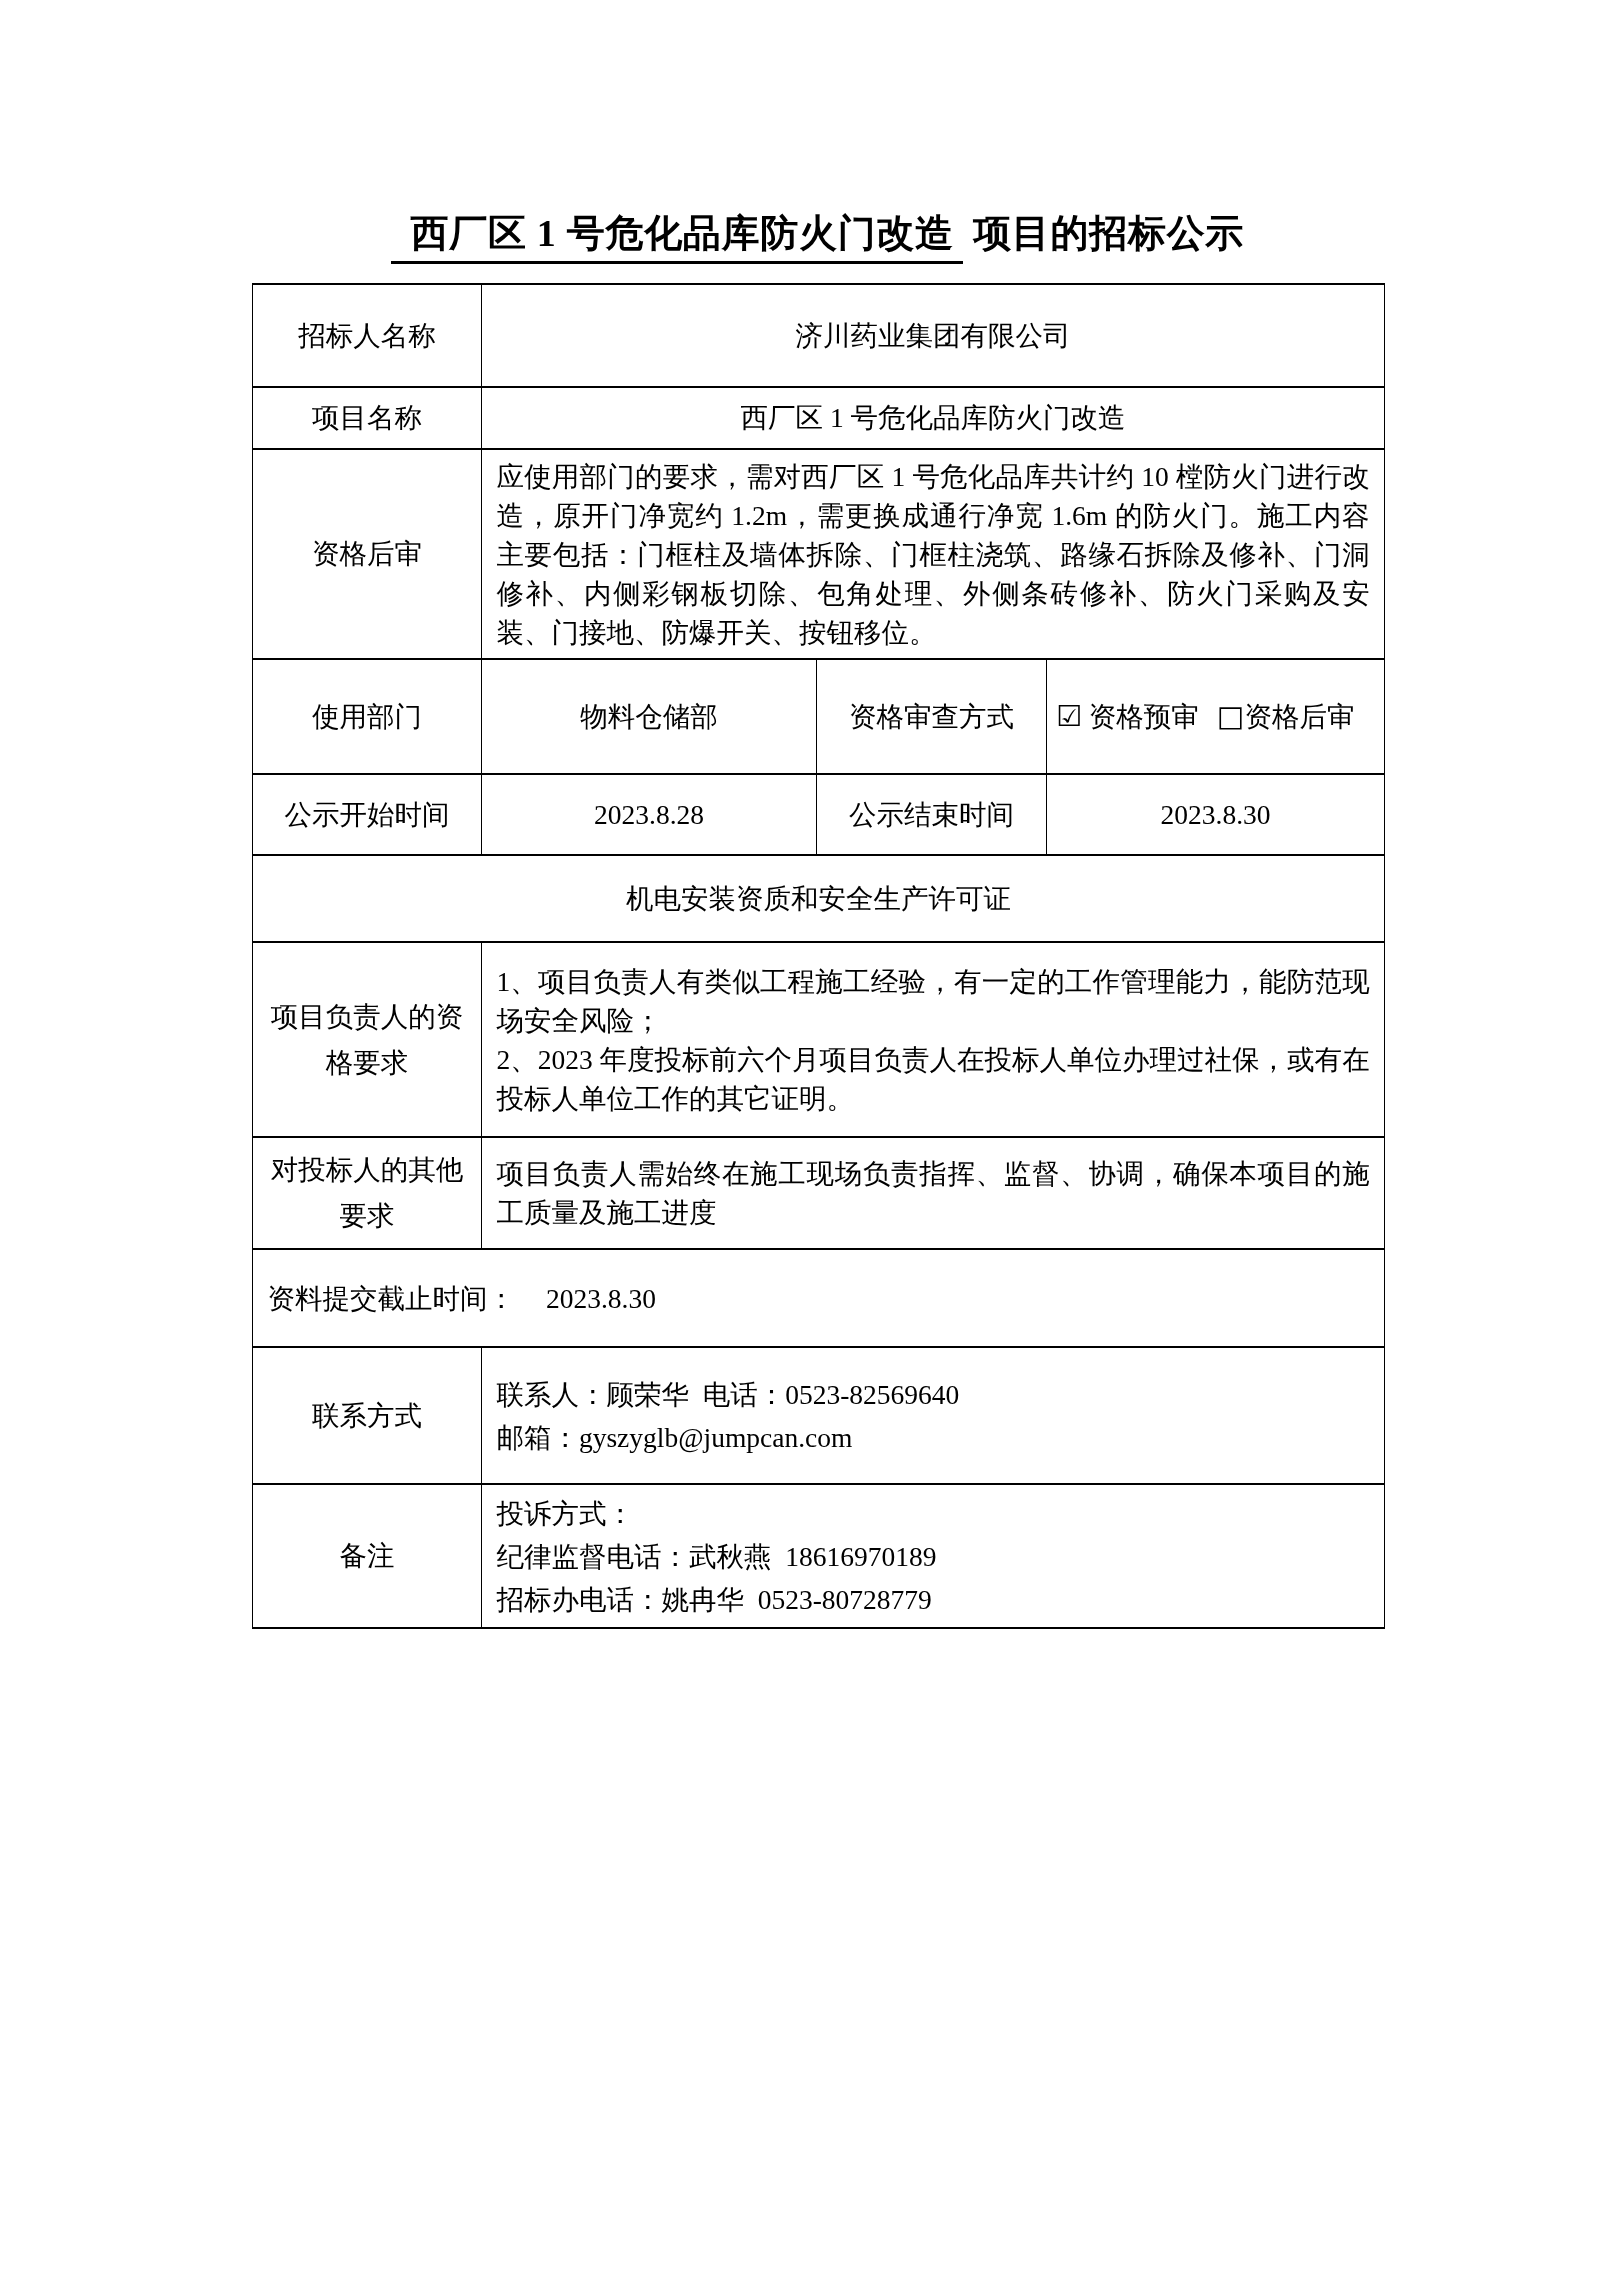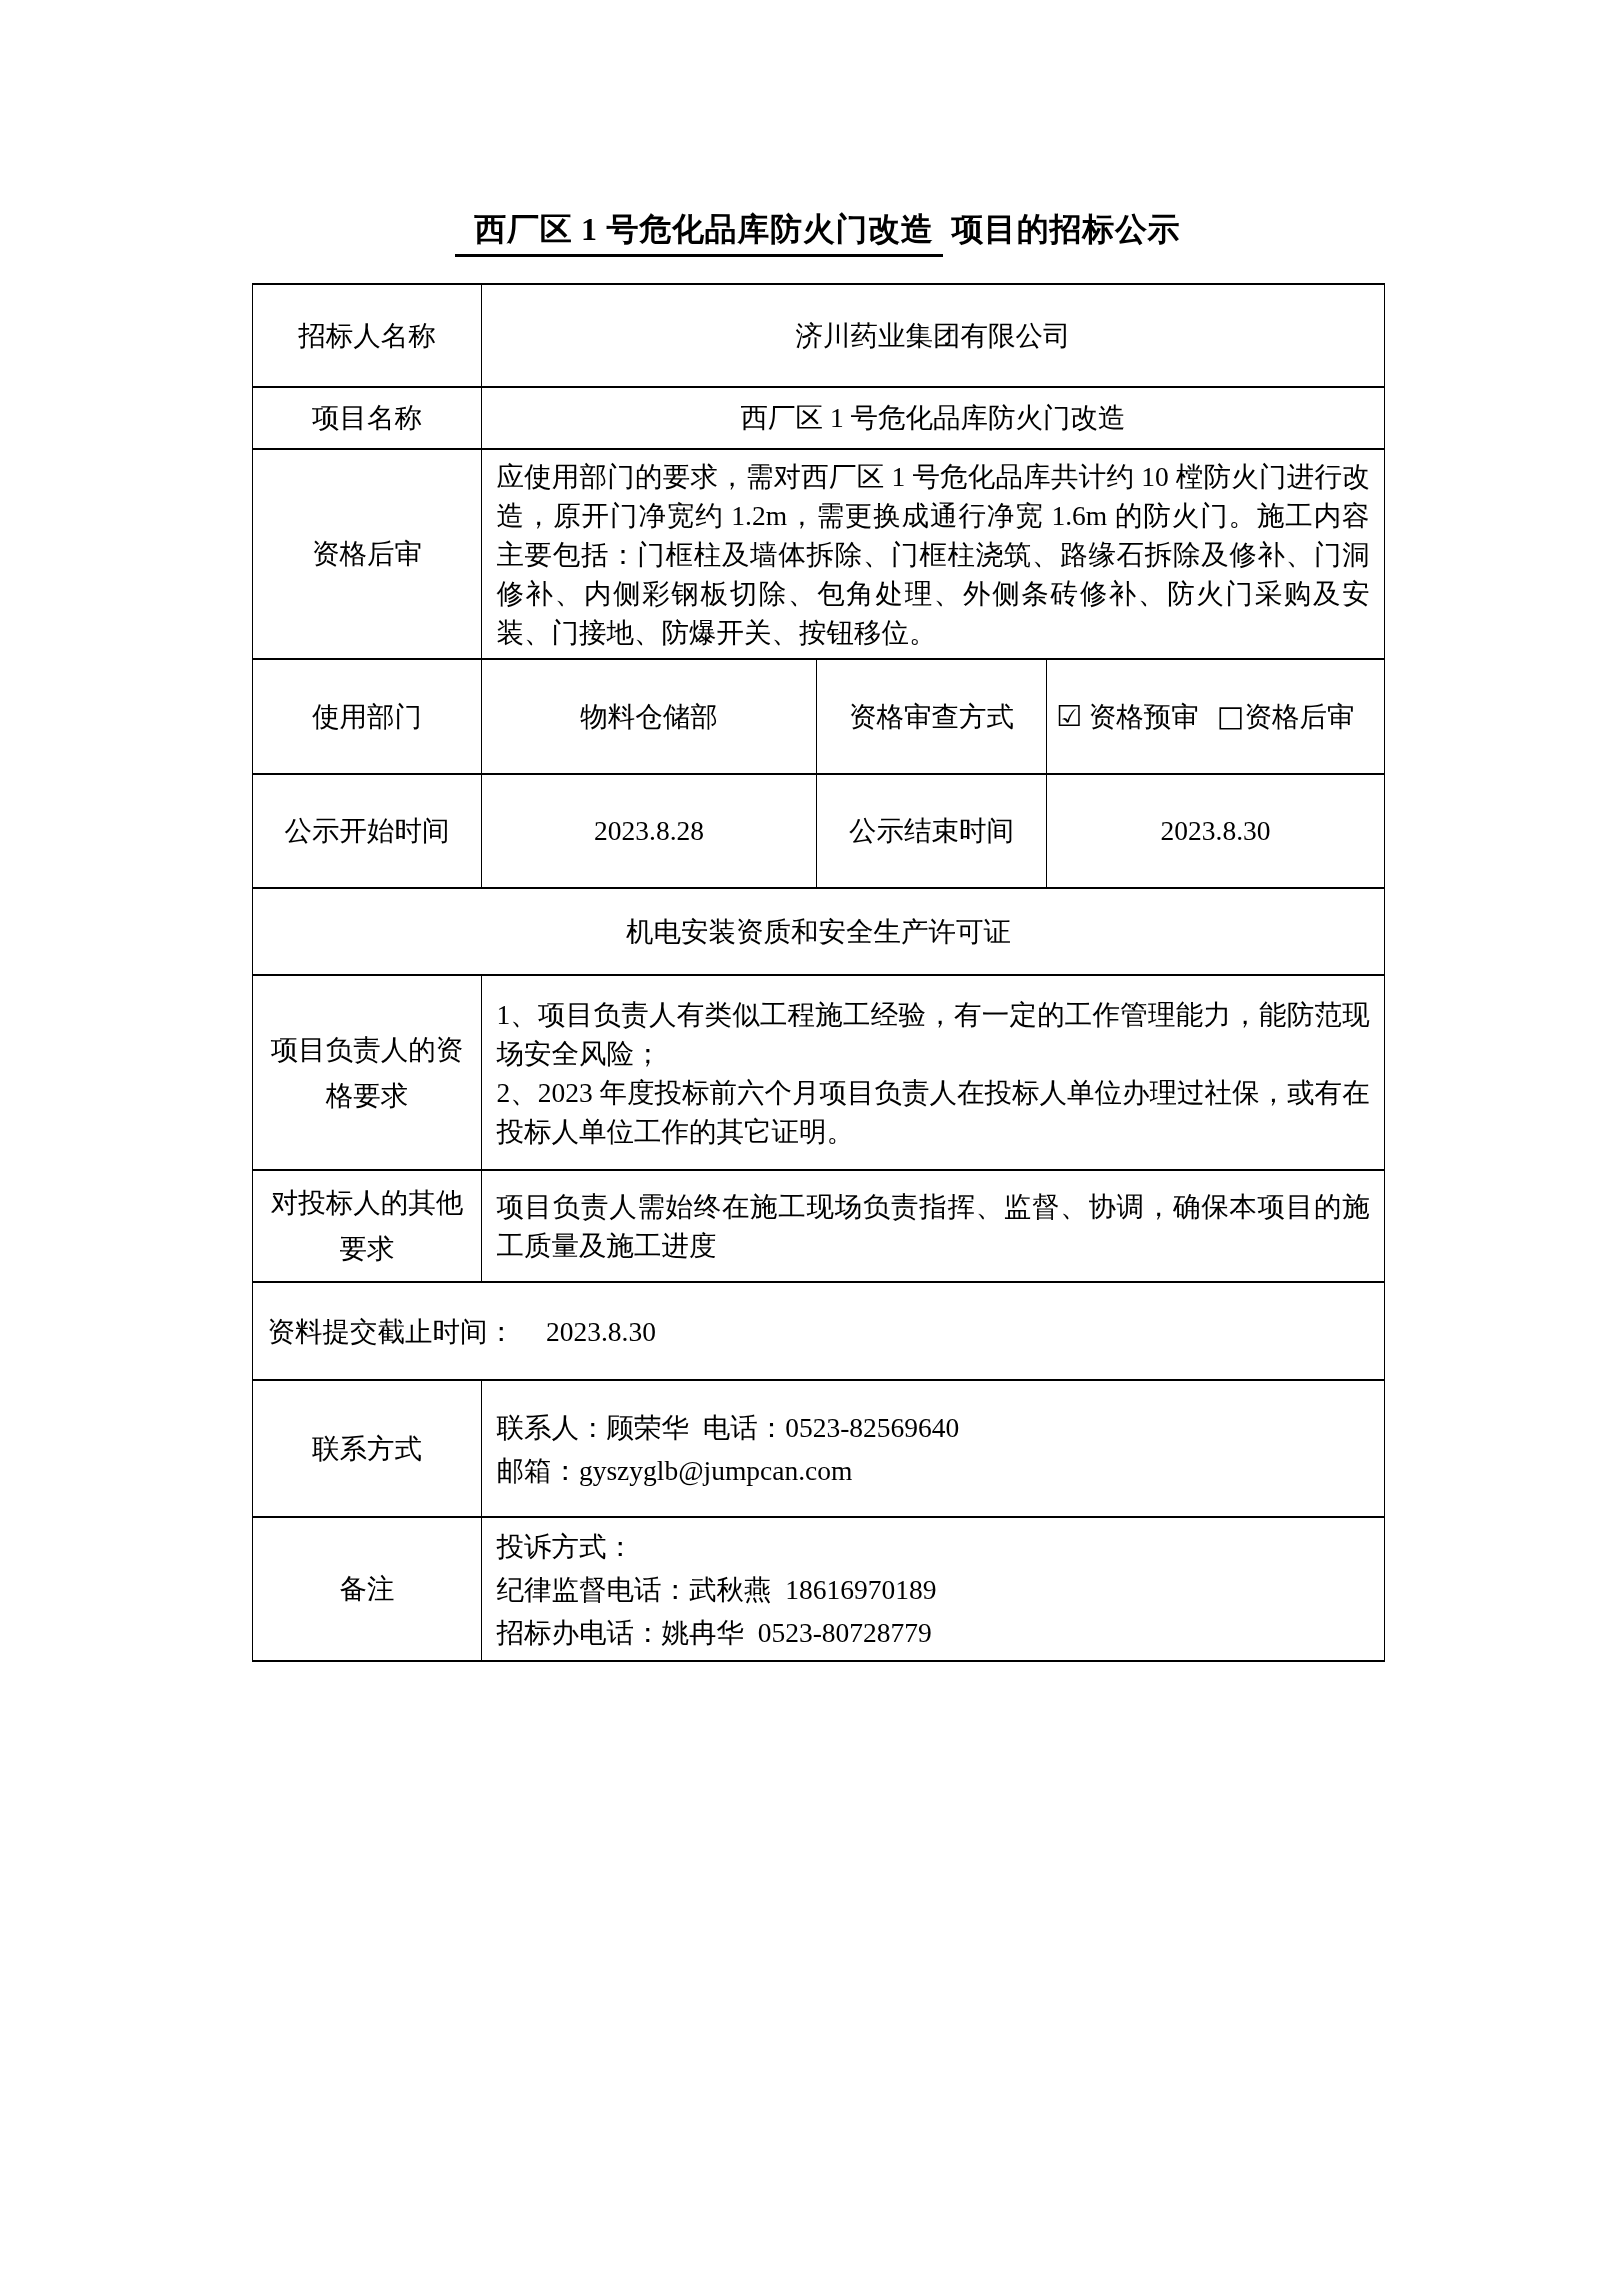--- a/index.html
+++ b/index.html
@@ -17,21 +17,21 @@
     height: 2295px;
     background: #ffffff;
     overflow: hidden;
   }
   .doc-title {
     position: absolute;
     left: 245px;
     top: 208px;
     width: 1145px;
     text-align: center;
-    font-size: 32px;
+    font-size: 38px;
     font-weight: bold;
     letter-spacing: 0.7px;
     white-space: nowrap;
   }
   .doc-title .underlined {
     border-bottom: 3.3px solid #000;
     padding: 0 9.2px 6.5px 19.6px;
   }
   .doc-title .rest {
     white-space: pre-wrap;
@@ -134,21 +134,21 @@
 
     <tr style="height:115px">
       <td class="lbl">使用部门</td>
       <td class="val-center">物料仓储部</td>
       <td class="lbl">资格审查方式</td>
       <td class="check-cell">
         <span class="box">☑</span><span class="box-label">资格预审</span><span class="box box2">□</span><span>资格后审</span>
       </td>
     </tr>
 
-    <tr style="height:114px">
+    <tr style="height:81px">
       <td class="lbl">公示开始时间</td>
       <td class="val-center">2023.8.28</td>
       <td class="lbl">公示结束时间</td>
       <td class="val-center">2023.8.30</td>
     </tr>
 
     <tr style="height:87px">
       <td class="header-center" colspan="4">机电安装资质和安全生产许可证</td>
     </tr>
 

